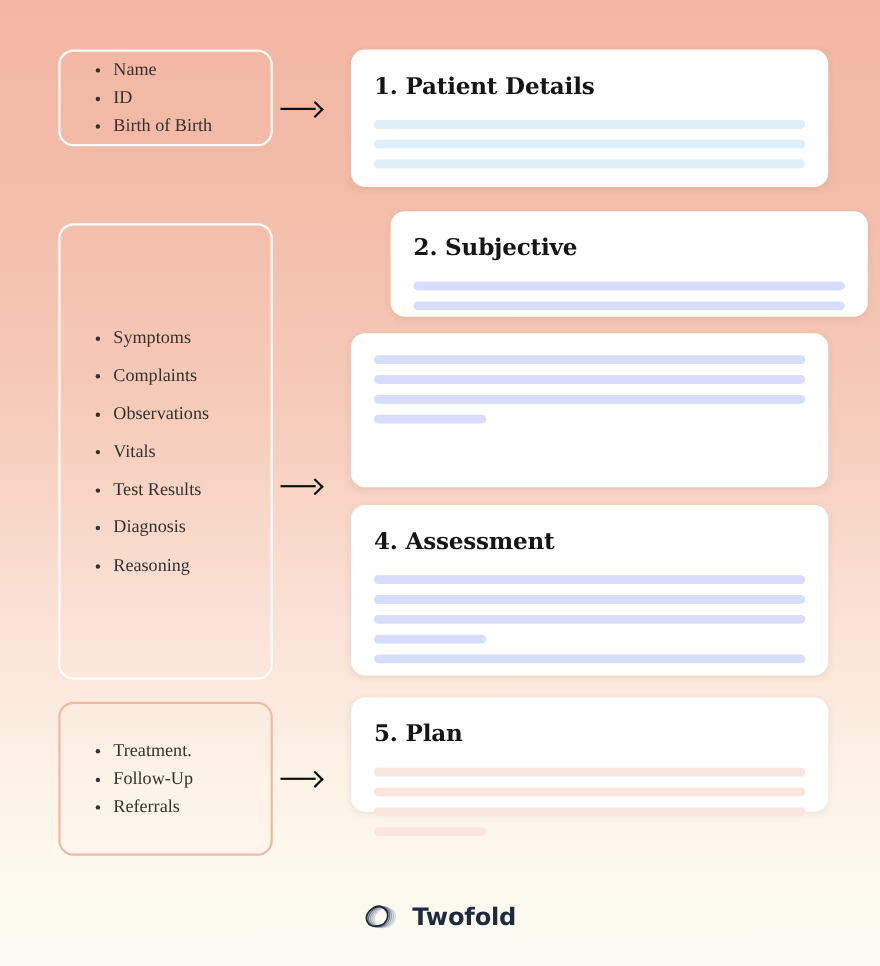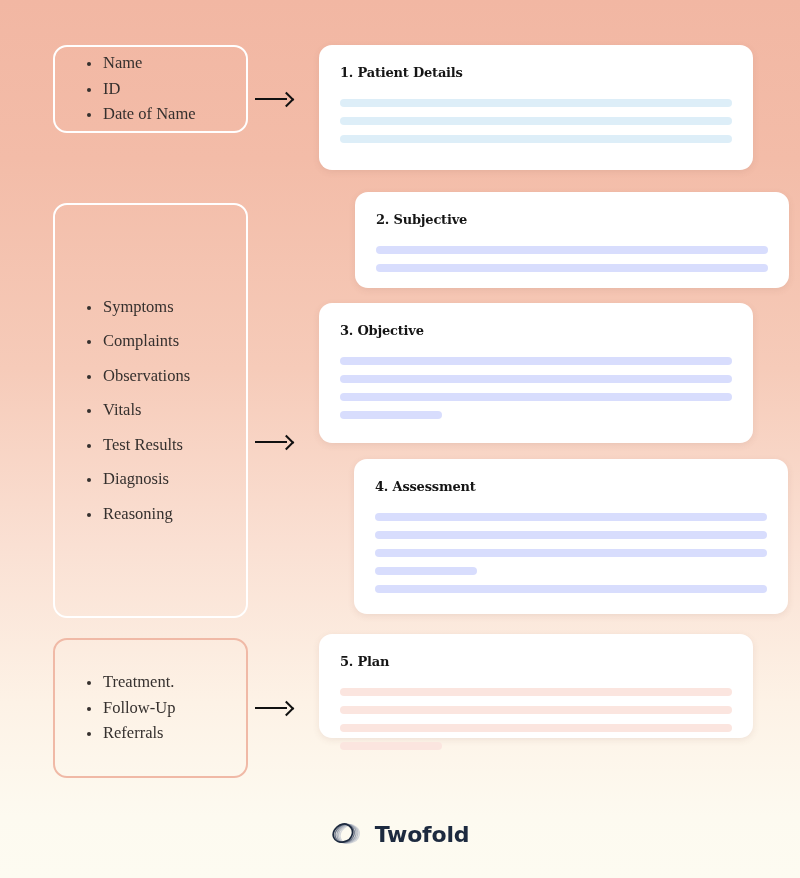--- a/index.html
+++ b/index.html
@@ -123,39 +123,39 @@
     left: 319px;
     width: 434px;
     background: #ffffff;
     border-radius: 13px;
     box-shadow: 0 2px 7px rgba(120, 70, 55, 0.10);
     padding: 20px 21px 0 21px;
   }
   .card-title {
     font-family: "DejaVu Serif", "Liberation Serif", serif;
     font-weight: bold;
-    font-size: 13px;
+    font-size: 21px;
     letter-spacing: -0.2px;
     color: #151515;
     margin: 0 0 19px 0;
   }
   .bars {
     display: block;
   }
   .bar {
     height: 8px;
     border-radius: 4px;
     margin-bottom: 10px;
   }
   .bar:last-child { margin-bottom: 0; }
 
   #card-1 { top: 45px;  height: 125px; }
   #card-2 { top: 192px; height: 96px; margin-left: 36px;  }
   #card-3 { top: 303px; height: 140px; }
-  #card-4 { top: 459px; height: 155px; margin-left: 35px; }
+  #card-4 { top: 459px; height: 155px; }
   #card-5 { top: 634px; height: 104px; }
 
   
   .brand {
     position: absolute;
     left: 0;
     top: 818px;
     width: 800px;
     display: flex;
     align-items: center;
@@ -177,21 +177,21 @@
 </style>
 </head>
 <body>
 
 <div class="canvas">
 
   <div class="inbox light-border" id="box-identifiers" style="border-color: rgb(255, 255, 255);">
     <ul>
       <li>Name</li>
       <li>ID</li>
-      <li>Date of Name</li>
+      <li>Birth of Birth</li>
     </ul>
   </div>
 
   <div class="inbox pink-border" id="box-plan" style="border-color: rgb(240, 185, 166);">
     <ul>
       <li>Treatment.</li>
       <li>Follow-Up</li>
       <li>Referrals</li>
     </ul>
   </div>
@@ -232,21 +232,20 @@
 
   <div class="card" id="card-2">
     <div class="card-title">2. Subjective</div>
     <div class="bars">
         <div class="bar" style="width: 100%; background: rgb(216, 221, 253);"></div>
         <div class="bar" style="width: 100%; background: rgb(216, 221, 253);"></div>
       </div>
   </div>
 
   <div class="card" id="card-3">
-    <div class="card-title">3. Objective</div>
     <div class="bars">
         <div class="bar" style="width: 100%; background: rgb(216, 221, 253);"></div>
         <div class="bar" style="width: 100%; background: rgb(216, 221, 253);"></div>
         <div class="bar" style="width: 100%; background: rgb(216, 221, 253);"></div>
         <div class="bar" style="width: 26%; background: rgb(216, 221, 253);"></div>
       </div>
   </div>
 
   <div class="card" id="card-4">
     <div class="card-title">4. Assessment</div>

